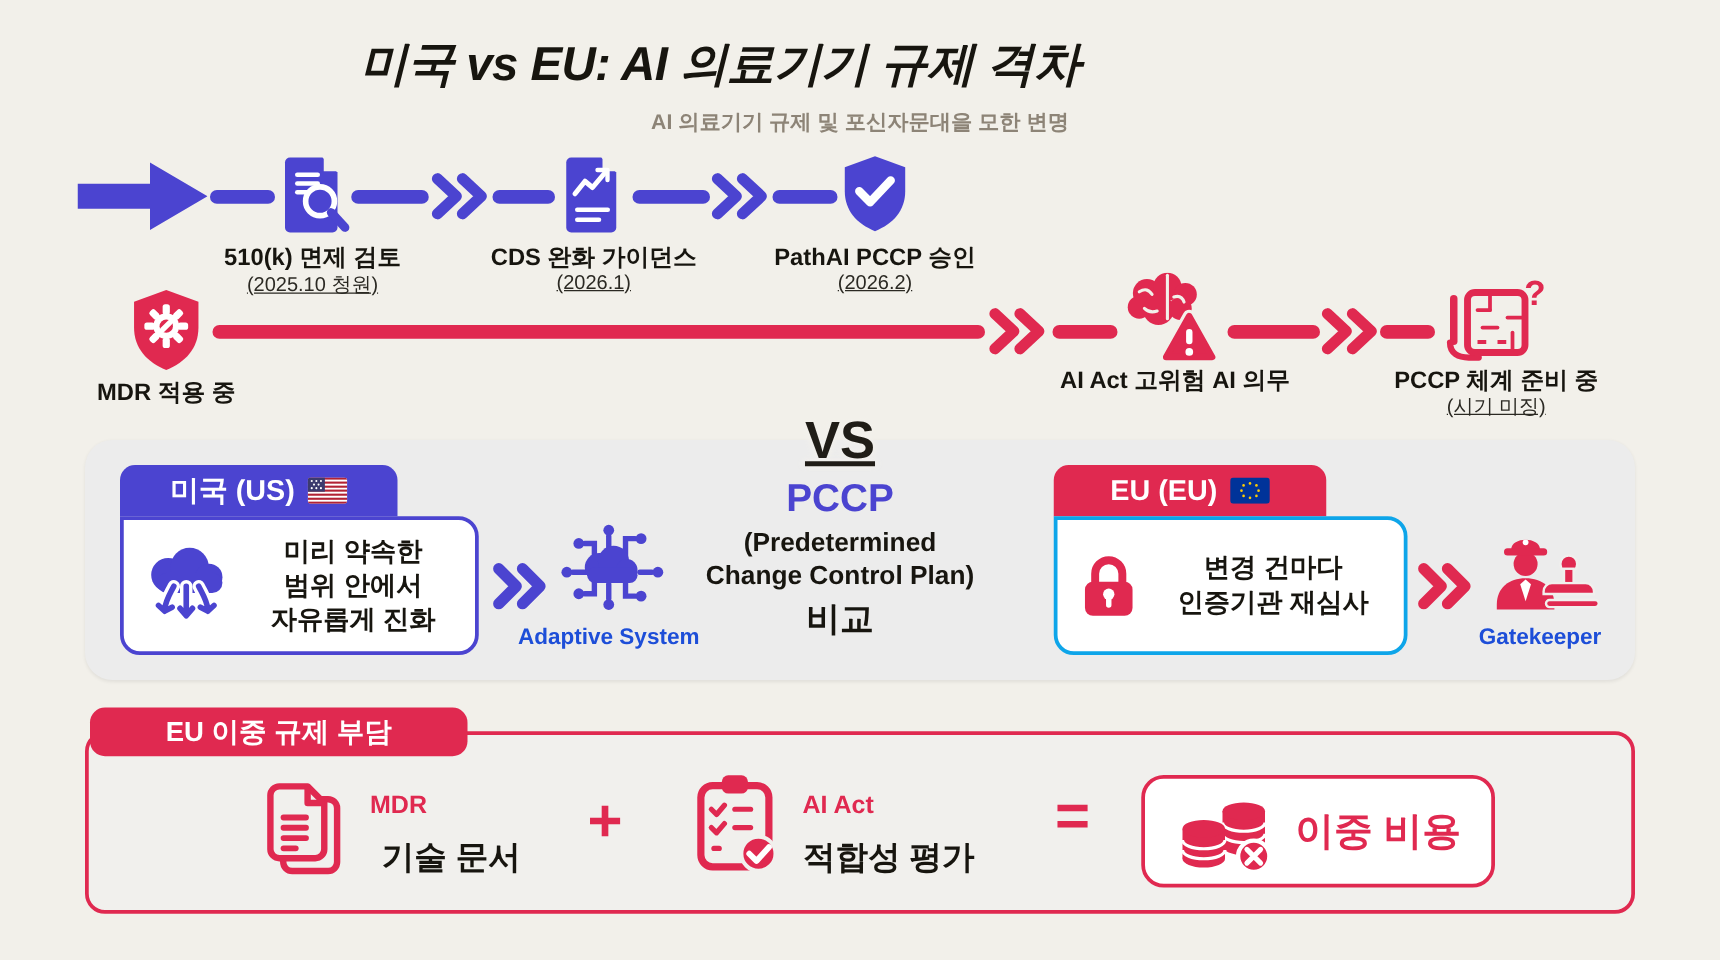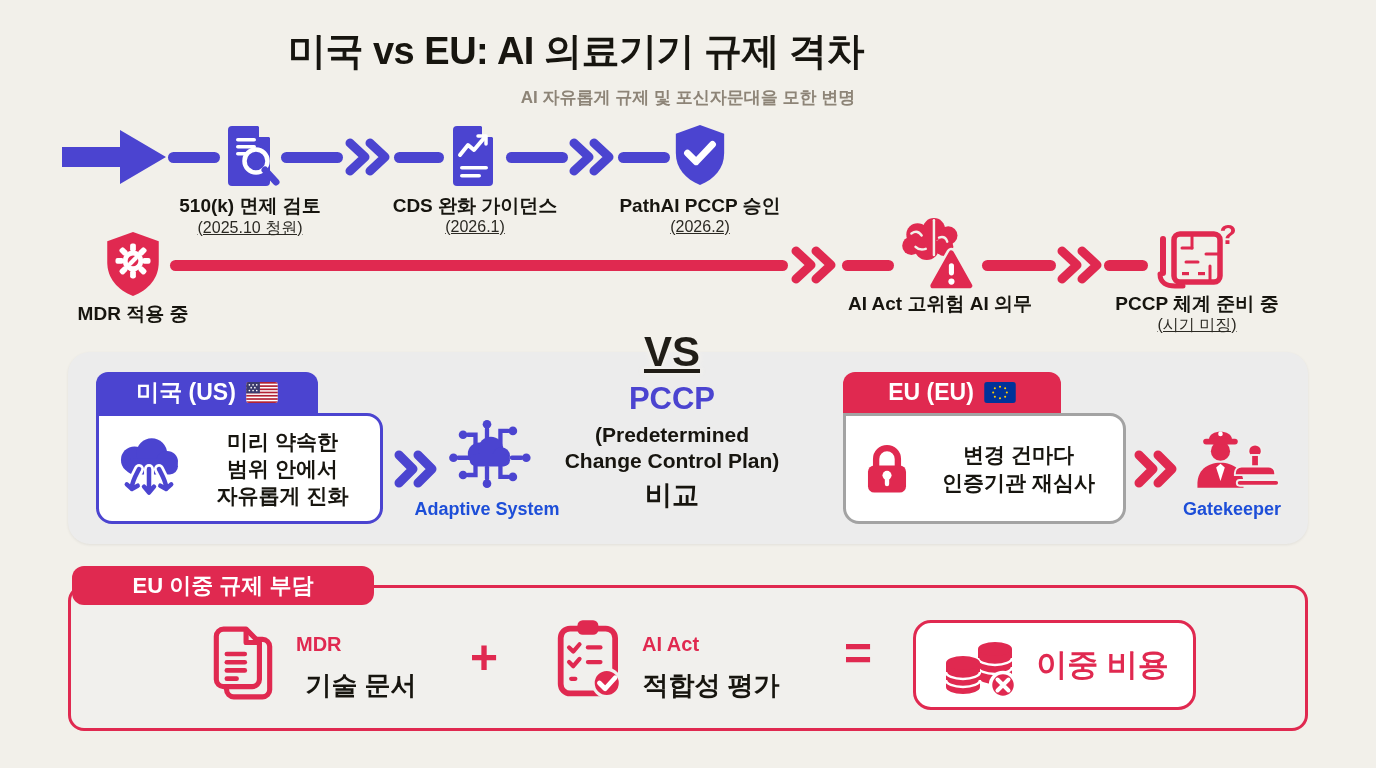--- a/index.html
+++ b/index.html
@@ -1,41 +1,41 @@
 <!DOCTYPE html>
 <html><head>
 <meta charset="utf-8">
 <style>
   html,body{margin:0;padding:0;}
   #stage{position:relative;width:1376px;height:768px;background:#f2f0ea;overflow:hidden;
          font-family:"Liberation Sans","DejaVu Sans",sans-serif;color:#17150f;}
   .abs{position:absolute;}
   .ctr{text-align:center;}
   
-  .title{left:0;top:26px;width:1152px;font-size:38px;font-weight:800;letter-spacing:-0.5px;}
+  .title{left:0;top:26px;width:1152px;font-size:38px;font-weight:800;letter-spacing:-0.5px;font-style:italic;}
   .subtitle{left:0;top:86px;width:1376px;font-size:17px;font-weight:600;color:#8d8477;}
   
   .seg{position:absolute;height:11px;border-radius:6px;}
   .seg.blue{background:#4b44d0;top:152px;}
   .seg.red{background:#e02950;top:260px;}
   .tl-label{position:absolute;font-size:19px;font-weight:800;text-align:center;}
   .tl-date{position:absolute;font-size:16px;font-weight:500;text-align:center;color:#2b2923;text-decoration:underline;}
   
   .panel{left:68px;top:352px;width:1240px;height:192px;background:#ececec;border-radius:22px;
          box-shadow:0 1px 3px rgba(0,0,0,.07);}
   .vs{left:572px;top:328px;width:200px;font-size:42px;font-weight:800;color:#201d17;
       text-shadow:-2px 0 5px #f3f1ec,2px 0 5px #f3f1ec;text-decoration:underline;}
   .tab{position:absolute;height:41px;border-radius:12px 12px 0 0;display:flex;align-items:center;
        justify-content:center;gap:10px;color:#fff;font-size:23px;font-weight:800;}
   .tab.us{left:96px;top:372px;width:222px;background:#4b44d0;}
   .tab.eu{left:843px;top:372px;width:218px;background:#e02950;}
   .card{position:absolute;top:413px;height:111px;background:#fff;border-radius:0 16px 16px 16px;
         display:flex;align-items:center;box-sizing:border-box;padding:0 10px 0 12px;gap:8px;}
   .card.us{left:96px;width:287px;border:3px solid #4b44d0;}
-  .card.eu{left:843px;width:283px;border:3px solid #a3a3a3;}
+  .card.eu{left:843px;width:283px;border:3px solid #0ea5e9;}
   .card-text{flex:1;text-align:center;font-size:21px;font-weight:800;line-height:1.3;color:#17150f;}
   .small-label{position:absolute;font-size:18px;font-weight:700;text-align:center;color:#1d4ed8;}
   .pccp{left:548px;top:381px;width:248px;font-size:31px;font-weight:800;color:#4b44d0;}
   .paren{position:absolute;left:548px;width:248px;text-align:center;font-size:21px;font-weight:700;}
   .compare{left:548px;top:477px;width:248px;font-size:27px;font-weight:800;}
   
   .burden{left:68px;top:585px;width:1240px;height:146px;background:#f1f0ed;border:3px solid #e02950;
           border-radius:16px;box-sizing:border-box;}
   .burden-tab{left:72px;top:566px;width:302px;height:39px;background:#e02950;border-radius:12px;
               display:flex;align-items:center;justify-content:center;color:#fff;font-size:22px;font-weight:800;}
@@ -45,21 +45,21 @@
   .result{left:913px;top:620px;width:283px;height:90px;background:#fff;border:3px solid #e02950;
           border-radius:18px;display:flex;align-items:center;justify-content:center;gap:12px;box-sizing:border-box;}
   .result-label{font-size:31px;font-weight:800;color:#e02950;}
 </style>
 </head>
 <body>
 
 <div id="stage">
 
   <div class="abs ctr title">미국 vs EU: AI 의료기기 규제 격차</div>
-  <div class="abs ctr subtitle">AI 자유롭게 규제 및 포신자문대을 모한 변명</div>
+  <div class="abs ctr subtitle">AI 의료기기 규제 및 포신자문대을 모한 변명</div>
 
   <svg class="abs" style="left:62px;top:126px" width="104" height="62" viewBox="0 0 104 62">
     <polygon points="0,21 58,21 58,4 104,31 58,58 58,41 0,41" fill="#4b44d0"></polygon>
   </svg>
   <div class="seg blue" style="left:168px;width:52px"></div>
   <div class="seg blue" style="left:281px;width:62px"></div>
   <div class="seg blue" style="left:394px;width:50px"></div>
   <div class="seg blue" style="left:506px;width:62px"></div>
   <div class="seg blue" style="left:618px;width:52px"></div>
 

